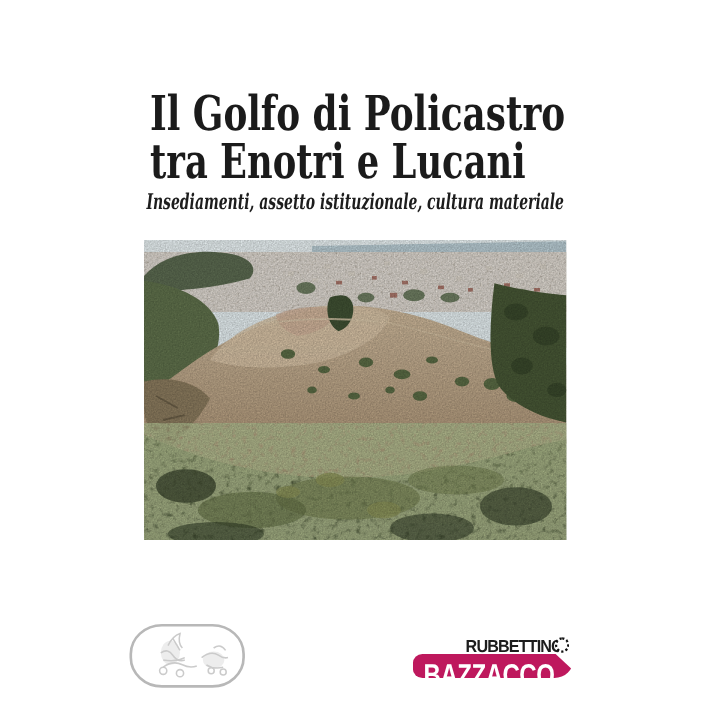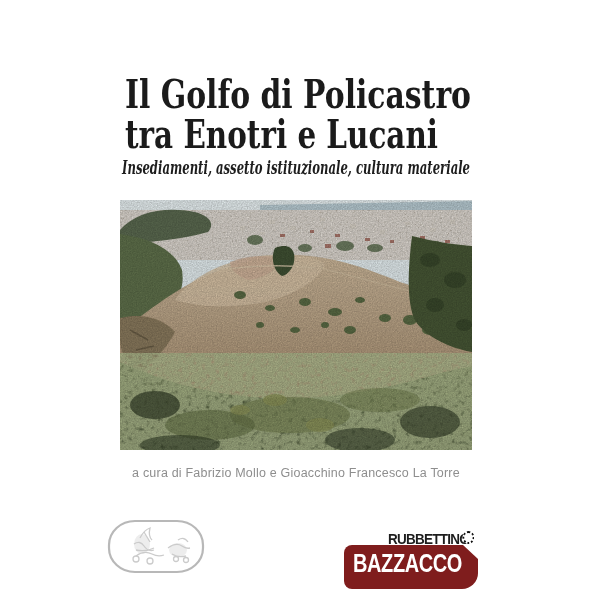--- a/index.html
+++ b/index.html
@@ -10,22 +10,22 @@
          filter:blur(.4px) saturate(.92) contrast(.97);}
   .photo svg{display:block;}
   .editors{position:absolute;left:120px;top:466px;width:352px;text-align:center;
            font-size:12.5px;color:#8e8e8e;letter-spacing:.2px;}
   .emblem{position:absolute;left:106px;top:518px;width:100px;height:57px;}
   .publisher{position:absolute;left:388px;top:531px;height:15px;z-index:1;
              font-weight:bold;font-size:14.5px;letter-spacing:-.8px;color:#1d1d1d;
              transform:scaleX(.93);transform-origin:left top;white-space:nowrap;}
   .gear{position:absolute;left:80px;top:0px;width:13px;height:13px;box-sizing:border-box;
         border:2.5px dotted #111;border-radius:50%;background:#fff;}
-  .badge{position:absolute;left:344px;top:545px;width:134px;height:44px;z-index:2;
-         background:#7f1d1d;border-radius:8px 2px 16px 8px;
+  .badge{position:absolute;left:344px;top:545px;width:134px;height:20px;z-index:2;
+         background:#be185d;border-radius:8px 2px 16px 8px;
          clip-path:polygon(0 0,119px 0,100% 14px,100% 100%,0 100%);}
   .badge span{display:inline-block;margin-left:9px;line-height:36px;color:#ffffff;
               font-weight:bold;font-size:25px;letter-spacing:-.5px;
               transform:scaleX(.8);transform-origin:left center;white-space:nowrap;}
 </style>
 </head>
 <body>
 
 <div class="page">
 
@@ -156,21 +156,20 @@
         <ellipse cx="35" cy="205" rx="25" ry="14" fill="#2c381f" opacity="0.7"></ellipse>
         <ellipse cx="310" cy="222" rx="30" ry="16" fill="#37432a" opacity="0.7"></ellipse>
         <ellipse cx="240" cy="240" rx="35" ry="12" fill="#2f3b23" opacity="0.6"></ellipse>
         <ellipse cx="60" cy="245" rx="40" ry="10" fill="#2c381f" opacity="0.6"></ellipse>
       </g>
 
       <rect x="0" y="0" width="352" height="250" filter="url(#grain)" opacity="0.22"></rect>
     </svg>
   </div>
 
-  <div class="editors">a cura di Fabrizio Mollo e Gioacchino Francesco La Torre</div>
 
   <div class="emblem">
     <svg width="100" height="57" viewBox="0 0 100 57">
       <rect x="3" y="3" width="94" height="51" rx="26" ry="24" fill="#ffffff" stroke="#b8b8b8" stroke-width="2.2"></rect>
       <g stroke="#c6c6c6" stroke-width="1.3" fill="none" opacity="0.9">
         <ellipse cx="36" cy="26" rx="8" ry="10" fill="#dedede" stroke="none" opacity="0.6"></ellipse>
         <ellipse cx="72" cy="32" rx="9" ry="7" fill="#dedede" stroke="none" opacity="0.6"></ellipse>
         <path d="M30,38 q8,-6 16,-2 q6,3 12,1"></path>
         <path d="M34,20 q4,-8 10,-10 q-2,8 2,12"></path>
         <path d="M28,26 q6,-4 10,2 q4,6 10,4"></path>

